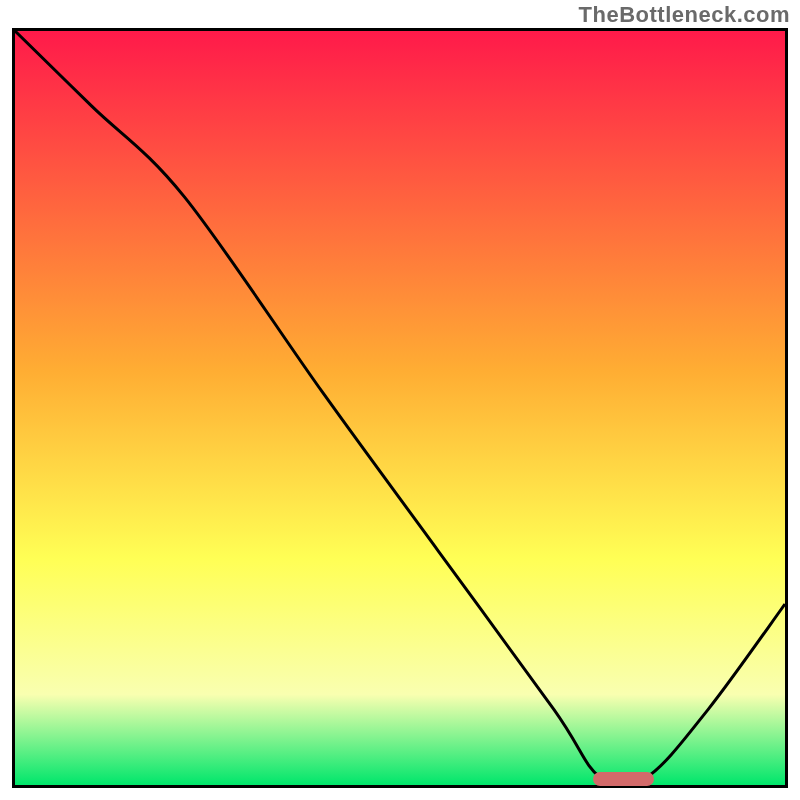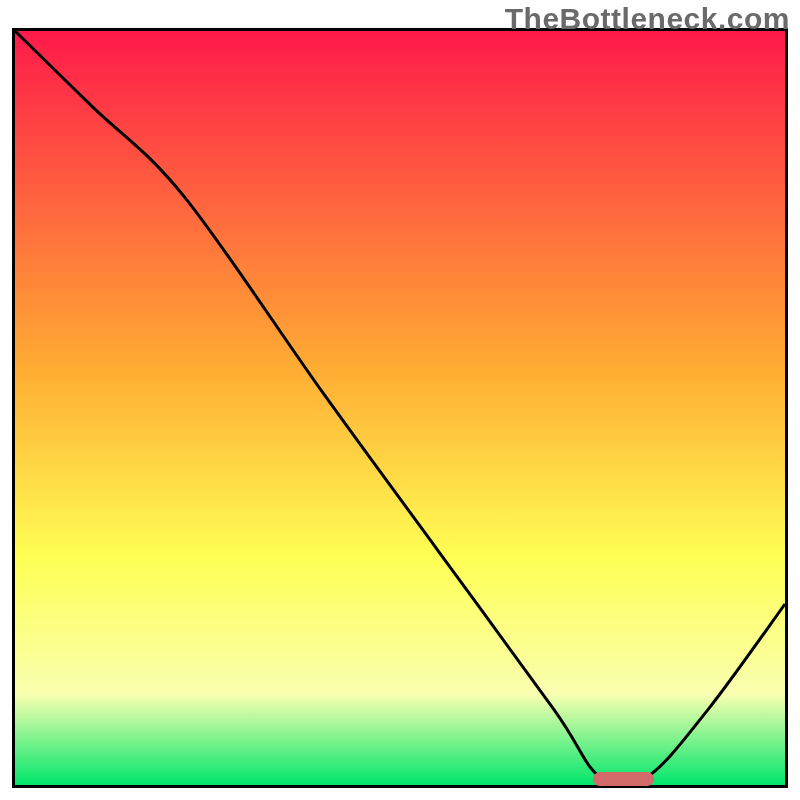--- a/index.html
+++ b/index.html
@@ -13,21 +13,21 @@
   }
   .container {
     position: relative;
     width: 800px;
     height: 800px;
   }
   .watermark {
     position: absolute;
     top: 2px;
     right: 10px;
-    font-size: 30px;
+    font-size: 22px;
     font-weight: bold;
     color: #6a6a6a;
     z-index: 10;
     letter-spacing: 0.5px;
   }
   .frame {
     position: absolute;
     left: 12px;
     top: 28px;
     width: 776px;

